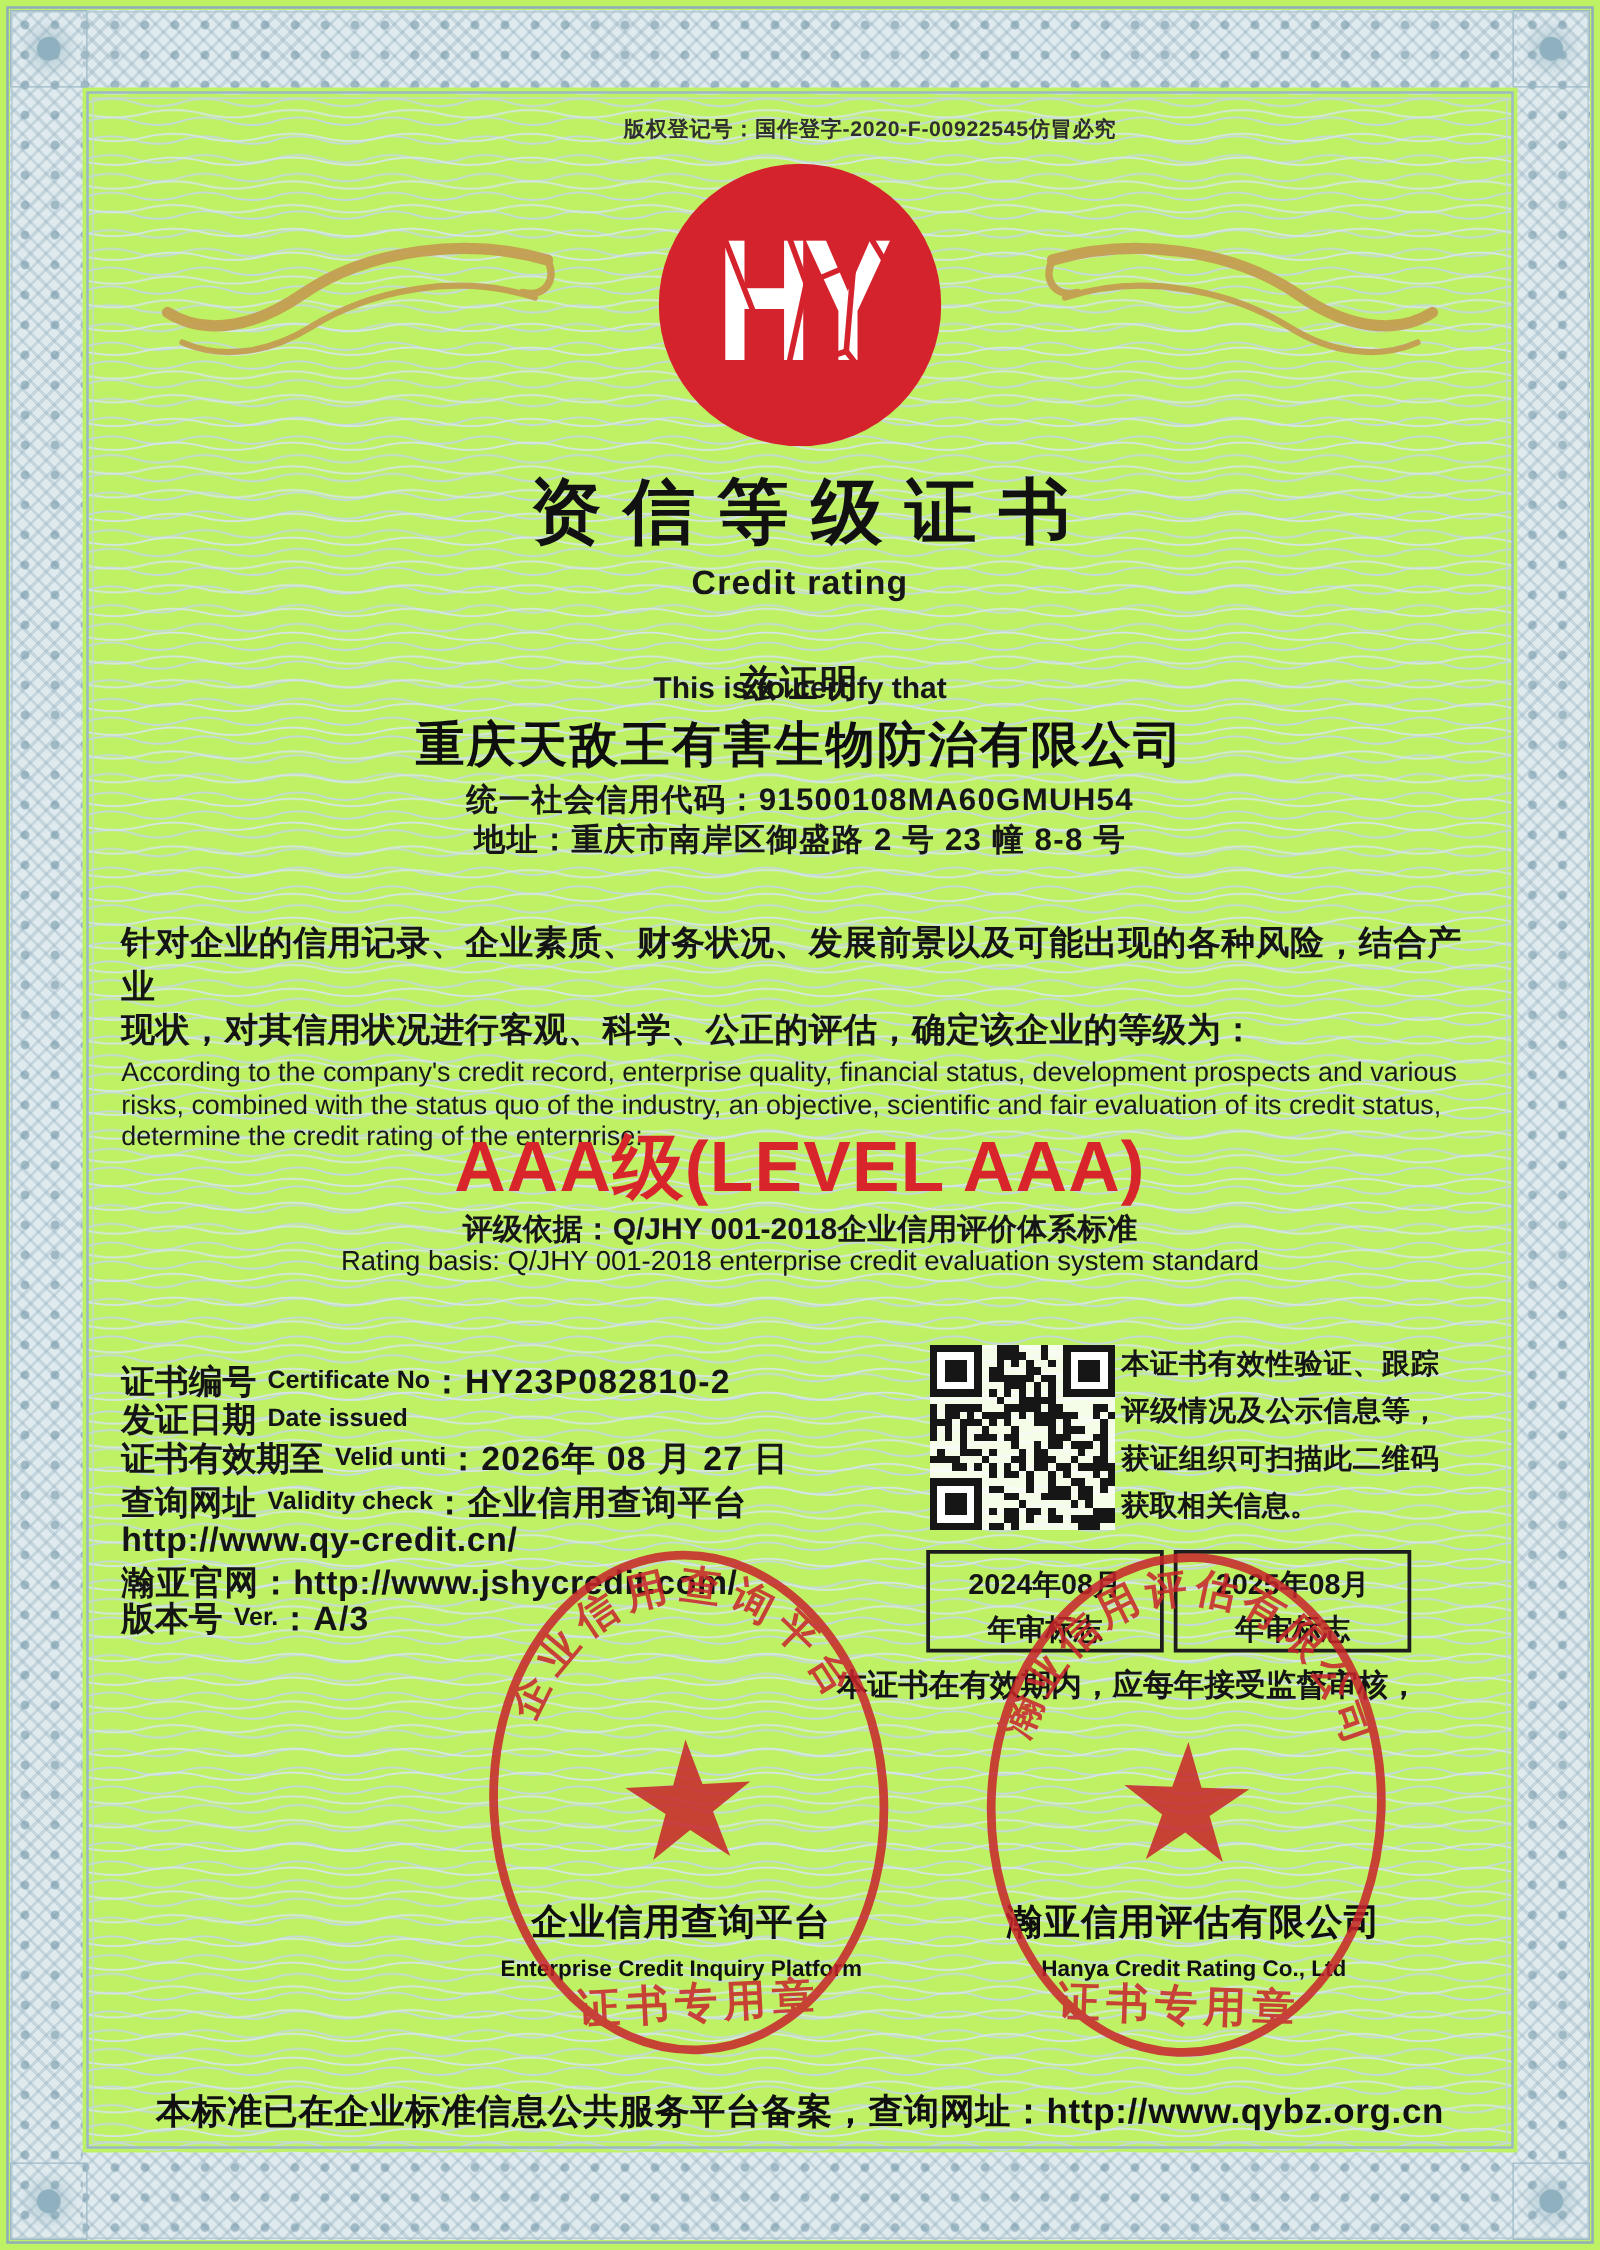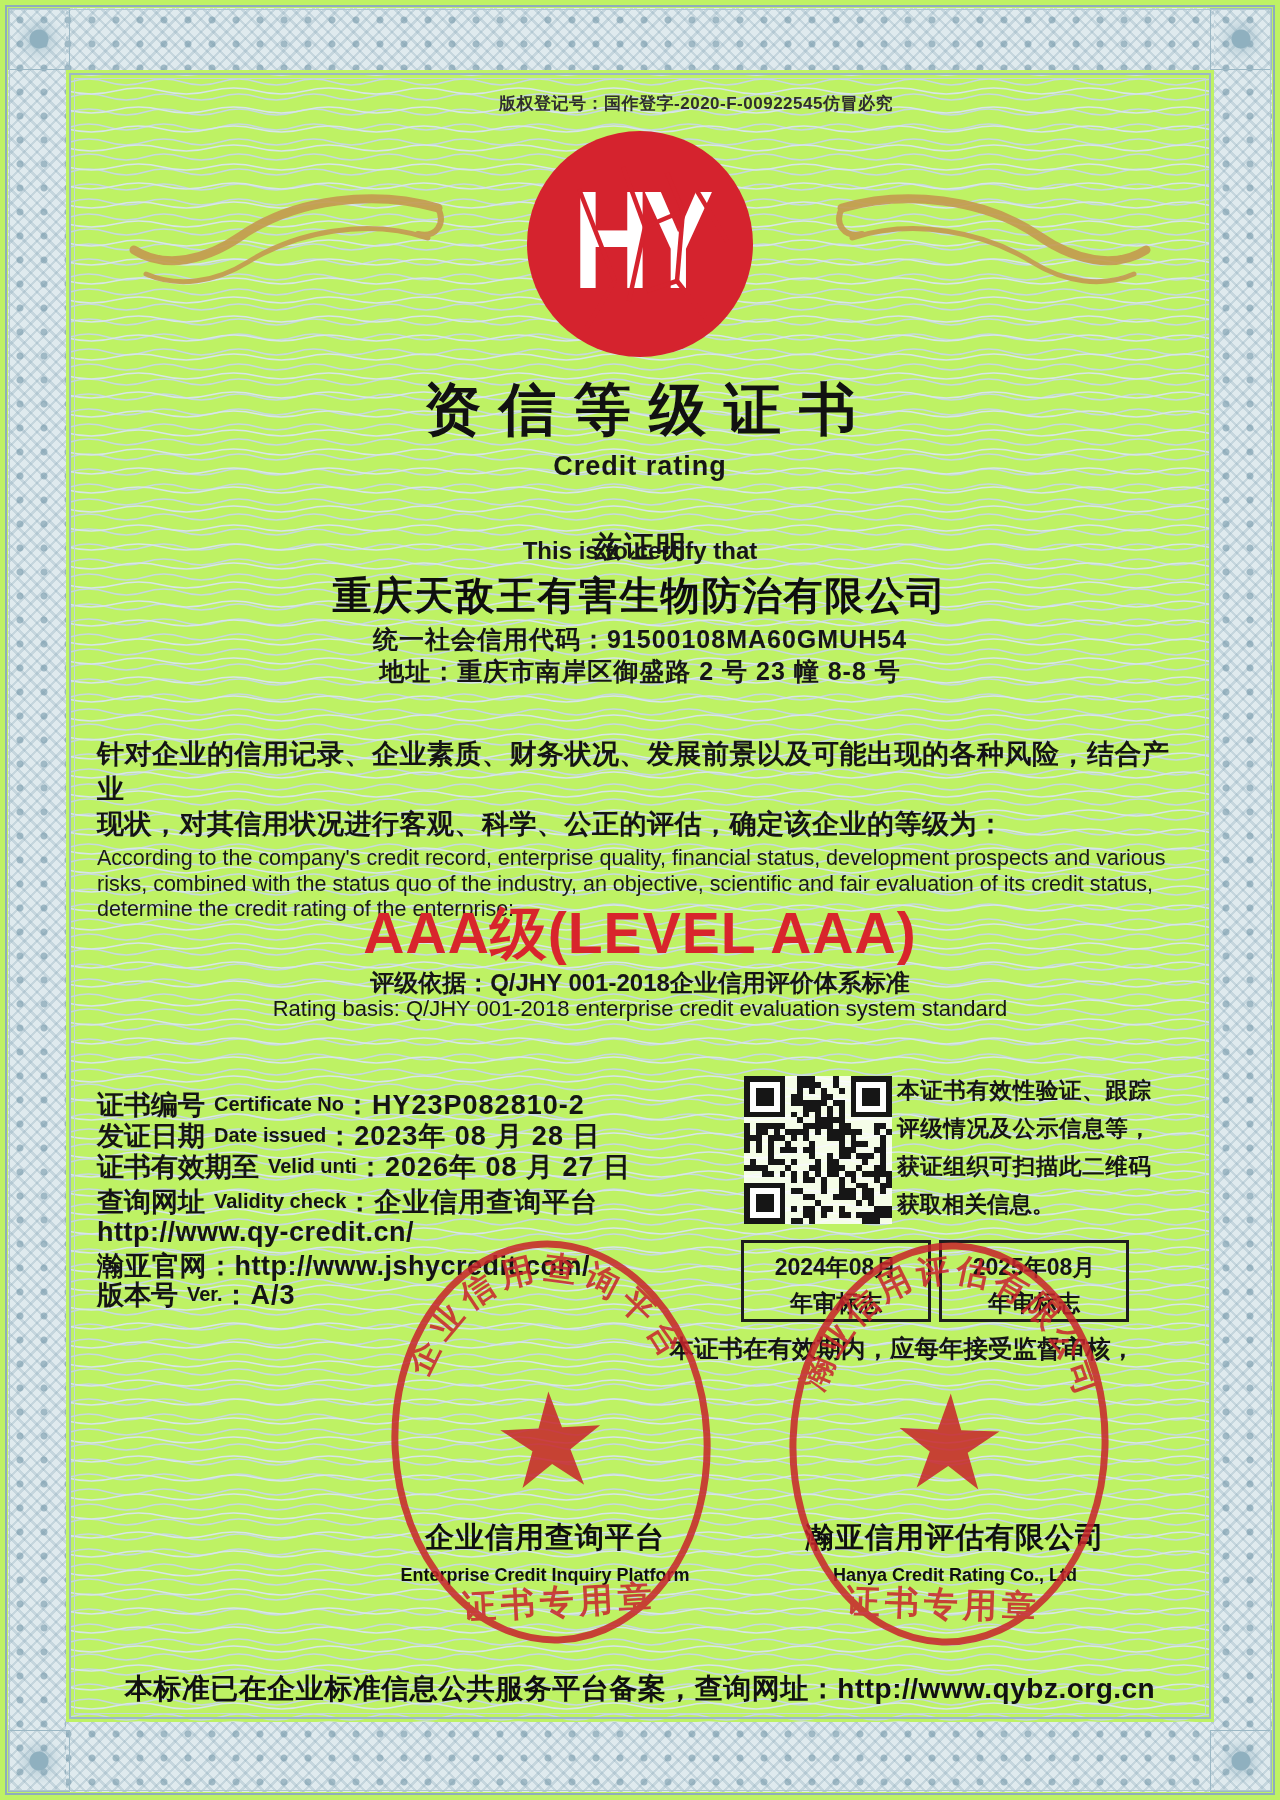--- a/index.html
+++ b/index.html
@@ -164,21 +164,20 @@
 
   <div class="info">
     <div class="irow">
       <span class="izh">证书编号</span>
       <span class="ien">Certificate No</span>
       <span class="ival">：HY23P082810-2</span>
     </div>
     <div class="irow">
       <span class="izh">发证日期</span>
       <span class="ien">Date issued</span>
-      <span class="ival">：2023年 08 月 28 日</span>
     </div>
     <div class="irow">
       <span class="izh">证书有效期至</span>
       <span class="ien">Velid unti</span>
       <span class="ival">：2026年 08 月 27 日</span>
     </div>
     <div class="irow gap">
       <span class="izh">查询网址</span>
       <span class="ien">Validity check</span>
       <span class="ival">：企业信用查询平台</span>

